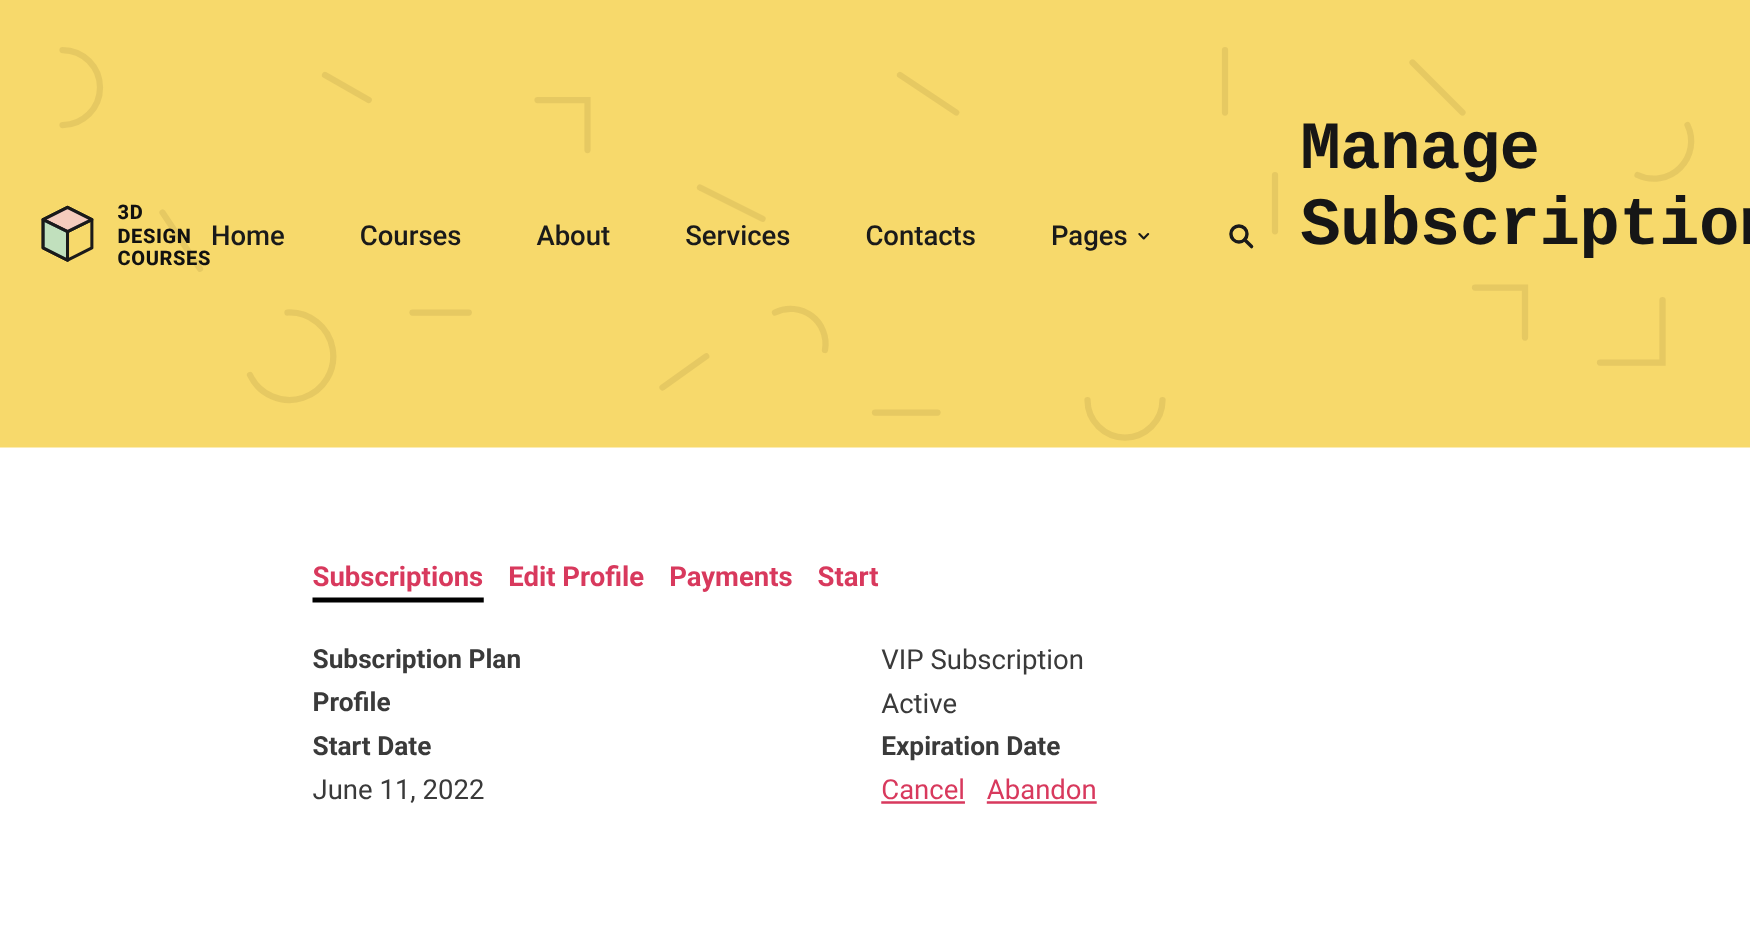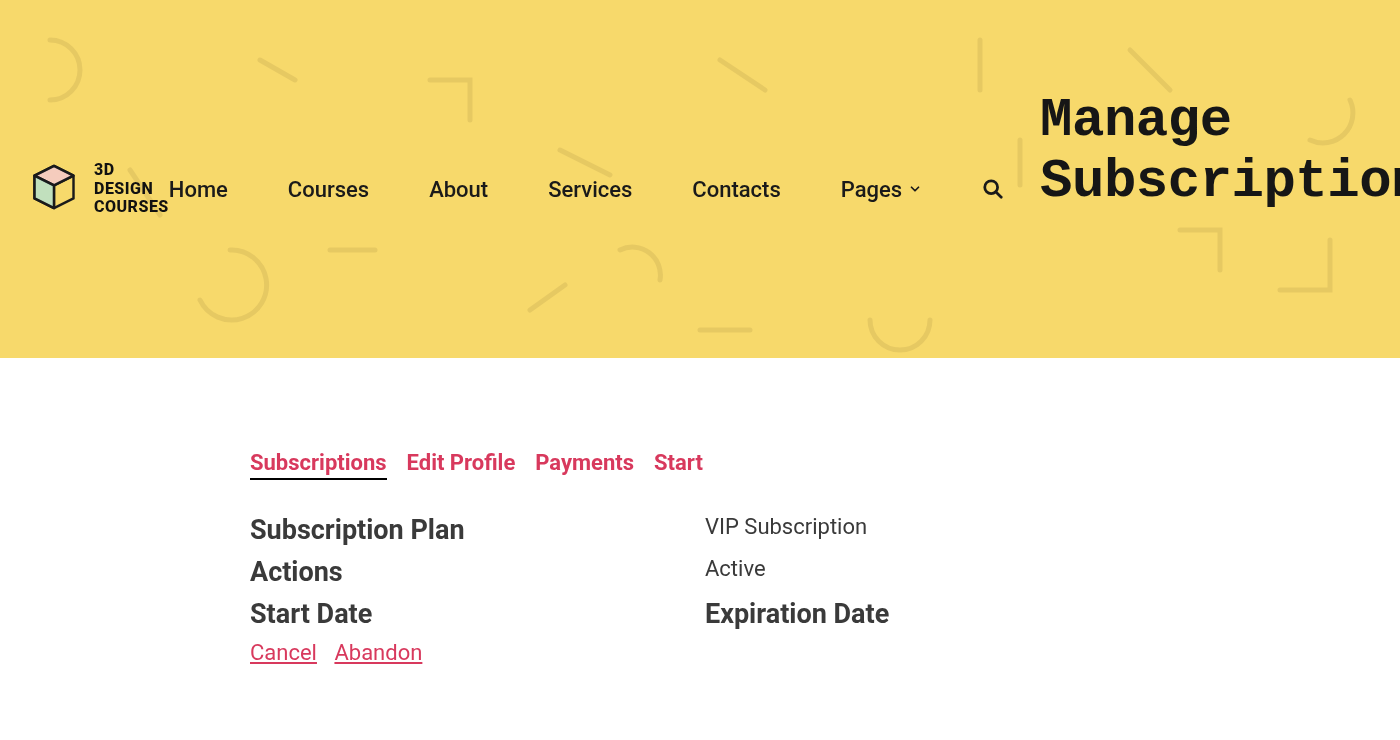--- a/index.html
+++ b/index.html
@@ -89,25 +89,25 @@
       margin-bottom: 34px;
     }
     .tab {
       font-size: 22px;
       font-weight: 700;
       color: #d8395d;
       cursor: pointer;
       padding-bottom: 3px;
     }
     .tab.active {
-      border-bottom: 2px solid #000000;
+      border-bottom: 4px solid #000000;
     }
     
     .table { display: grid; grid-template-columns: 455px 1fr; row-gap: 10px; }
-    .label { font-size: 27px; font-weight: 700; color: #3a3a3a; }
+    .label { font-size: 21px; font-weight: 700; color: #3a3a3a; }
     .value { font-size: 22px; font-weight: 400; color: #3a3a3a; }
     .action-link { color: #d8395d; text-decoration: underline; cursor: pointer; margin-right: 12px; }
   </style>
 </head>
 <body>
 
 <div class="hero">
   <div class="pattern">
     <svg viewBox="0 0 1400 358" preserveAspectRatio="xMidYMid slice">
       <g stroke="#9c823c" stroke-width="5" fill="none" stroke-linecap="round">
@@ -185,25 +185,26 @@
     <span class="tab active">Subscriptions</span>
     <span class="tab">Edit Profile</span>
     <span class="tab">Payments</span>
     <span class="tab">Start</span>
   </div>
 
   <div class="table">
     <div class="label">Subscription Plan</div>
     <div class="value">VIP Subscription</div>
 
-    <div class="label">Actions</div>
+    <div class="label">Profile</div>
     <div class="value">Active</div>
 
     <div class="label">Start Date</div>
 
     <div class="label">Expiration Date</div>
+    <div class="value">June 11, 2022</div>
 
     <div class="value">
       <a class="action-link">Cancel</a>
       <a class="action-link">Abandon</a>
     </div>
   </div>
 </div>
 
 </body></html>

